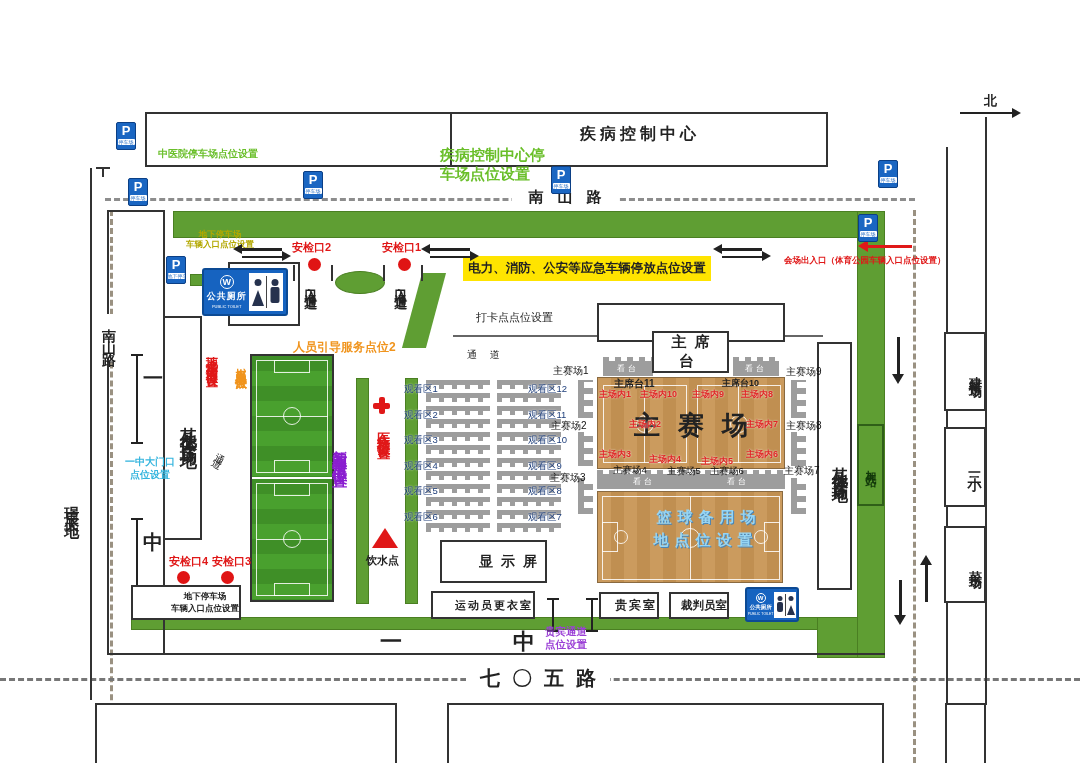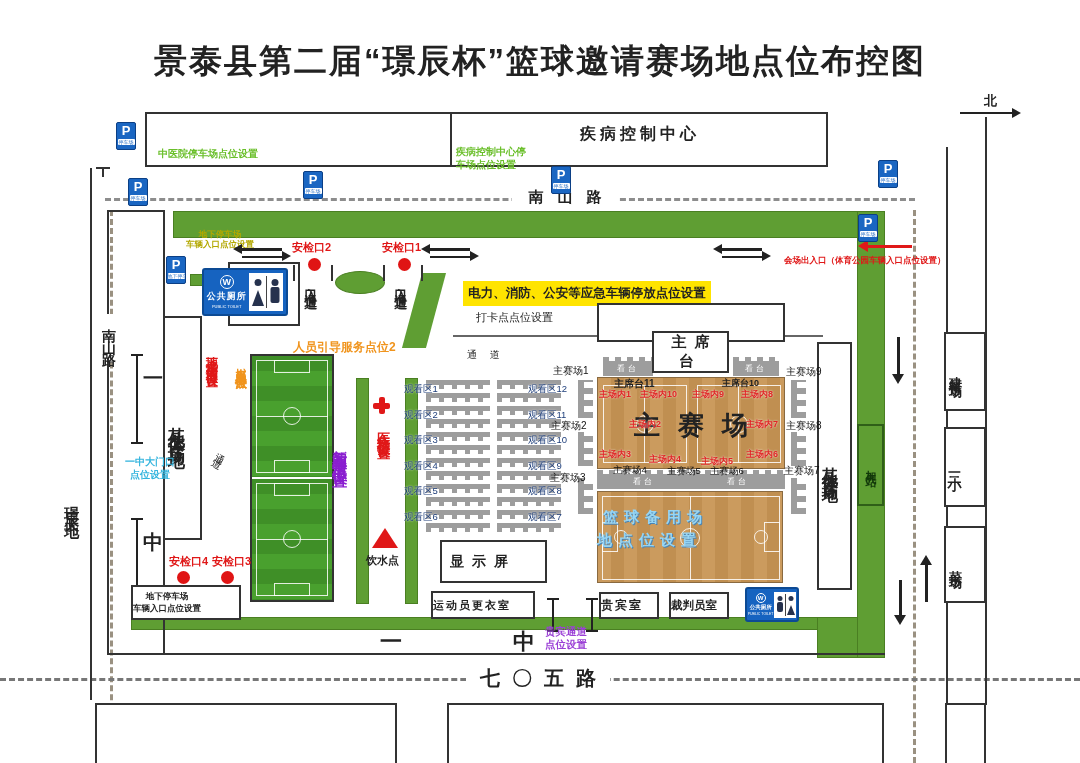--- a/index.html
+++ b/index.html
@@ -2,21 +2,21 @@
 <html><head>
 <meta charset="utf-8">
 <style>
 *{margin:0;padding:0;box-sizing:border-box}
 body{font-family:"Liberation Sans","DejaVu Sans",sans-serif;background:#fff}
 #map{position:relative;width:1080px;height:763px;background:#fff;overflow:hidden;color:#222}
 .a{position:absolute}
 .t{position:absolute;white-space:pre-line;line-height:1.25;color:#222;z-index:5}
 .b{font-weight:bold}
 .vt{writing-mode:vertical-rl}
-.box{position:absolute;border:2px solid #333;background:#fff;display:flex;align-items:center;justify-content:flex-start;text-align:center;font-weight:bold;color:#222;z-index:4}
+.box{position:absolute;border:2px solid #333;background:#fff;display:flex;align-items:center;justify-content:flex-end;text-align:center;font-weight:bold;color:#222;z-index:4}
 .hedge{position:absolute;background:#5f9e33;border:1px solid #4a7f22;z-index:1}
 .line{position:absolute;background:#333;z-index:2}
 .dash-h{position:absolute;border-top:3px dashed #8d8d8d;z-index:1}
 .dash-v{position:absolute;border-left:3px dashed #9a9181;z-index:1}
 .rdot{position:absolute;width:13px;height:13px;border-radius:50%;background:#e01414;z-index:6}
 .rtri{position:absolute;width:0;height:0;border-left:13px solid transparent;border-right:13px solid transparent;border-bottom:20px solid #e01818;z-index:5}
 .cross{position:absolute;width:17px;height:17px;z-index:5}
 .cross::before{content:'';position:absolute;left:5.5px;top:0;width:6px;height:17px;background:#e01818;border-radius:2px}
 .cross::after{content:'';position:absolute;top:5.5px;left:0;width:17px;height:6px;background:#e01818;border-radius:2px}
 .psign{position:absolute;width:20px;height:28px;background:#1a66c2;border:1px solid #0b3f85;border-radius:2px;display:flex;flex-direction:column;align-items:center;z-index:6;color:#fff}
@@ -78,29 +78,28 @@
 .ts .fig{width:8px;height:18px}
 .ts .fig::before{width:5px;height:5px}
 .ts .fig.man::after{top:6px;width:6px;height:10px}
 .ts .fig.woman::after{top:6px;border-left-width:4px;border-right-width:4px;border-bottom-width:10px}
 </style>
 </head>
 <body>
 
 <div id="map">
 
-  <div class="t b" style="left:0;top:40px;width:1080px;text-align:center;font-size:33px;letter-spacing:2px">景泰县第二届“璟辰杯”篮球邀请赛场地点位布控图</div>
   <div class="t b" style="left:984px;top:93px;font-size:13px">北</div>
   <div class="narr" style="left:960px;top:112px;width:52px"></div>
 
   <div class="a" style="left:145px;top:112px;width:683px;height:55px;border:2px solid #333;background:#fff;z-index:2"></div>
   <div class="line" style="left:450px;top:112px;width:2px;height:55px;z-index:3"></div>
   <div class="t b" style="left:452px;top:124px;width:376px;text-align:center;font-size:16px;letter-spacing:4px">疾病控制中心</div>
   <div class="t b" style="left:158px;top:148px;font-size:10px;color:#6abf2a">中医院停车场点位设置</div>
-  <div class="t b" style="left:456px;top:146px;font-size:10px;color:#6abf2a">疾病控制中心停
+  <div class="t b" style="left:440px;top:146px;font-size:15px;color:#6abf2a">疾病控制中心停
 车场点位设置</div>
 
   <div class="psign" style="left:116px;top:122px">
       <span class="pp">P</span>
       <span class="pl">停车场</span>
     </div>
   <div class="psign" style="left:128px;top:178px">
       <span class="pp">P</span>
       <span class="pl">停车场</span>
     </div>
@@ -220,21 +219,21 @@
       <span class="tname">公共厕所</span>
       <span class="ten">PUBLIC TOILET</span>
     </div>
     <div class="tpanel">
         <span class="fig woman"></span>
         <span class="tdiv"></span>
         <span class="fig man"></span>
       </div>
   </div>
 
-  <div class="a" style="left:463px;top:281px;width:248px;height:25px;background:#ffe400;z-index:3;display:flex;align-items:center;justify-content:center">
+  <div class="a" style="left:463px;top:256px;width:248px;height:25px;background:#ffe400;z-index:3;display:flex;align-items:center;justify-content:center">
       <span class="b" style="font-size:12.5px">电力、消防、公安等应急车辆停放点位设置</span>
     </div>
   <div class="t" style="left:476px;top:311px;font-size:11px">打卡点点位设置</div>
   <div class="a" style="left:453px;top:335px;width:370px;height:2px;background:#666;z-index:2"></div>
   <div class="t" style="left:467px;top:349px;font-size:10px;letter-spacing:5px">通 道</div>
   <div class="t b" style="left:293px;top:340px;font-size:12px;color:#f0941d">人员引导服务点位2</div>
 
   <div class="a" style="left:250px;top:354px;width:84px;height:248px;border:2px solid #333;background:#fff;z-index:2">
     <div class="pitch" style="left:0;top:0;width:80px;height:121px">
       <div class="wline" style="left:4px;top:4px;width:72px;height:113px"></div>
@@ -356,21 +355,21 @@
 
   <div class="courtwood" style="left:597px;top:491px;width:186px;height:92px">
     <div class="wline" style="left:4px;top:4px;width:178px;height:84px"></div>
     <div class="wbar" style="left:92px;top:4px;width:1px;height:84px"></div>
     <div class="wcirc" style="left:82px;top:36px;width:20px;height:20px"></div>
     <div class="wline" style="left:4px;top:30px;width:16px;height:30px"></div>
     <div class="wline" style="left:166px;top:30px;width:16px;height:30px"></div>
     <div class="wcirc" style="left:16px;top:38px;width:14px;height:14px"></div>
     <div class="wcirc" style="left:156px;top:38px;width:14px;height:14px"></div>
   </div>
-  <div class="t b" style="left:597px;top:506px;width:218px;text-align:left;font-size:15px;letter-spacing:6px;text-indent:6px;color:#96d5f4;text-shadow:1px 1px 0 #4a85b5;line-height:1.5">篮球备用场
+  <div class="t b" style="left:597px;top:506px;width:218px;text-align:center;font-size:15px;letter-spacing:6px;text-indent:6px;color:#96d5f4;text-shadow:1px 1px 0 #4a85b5;line-height:1.5">篮球备用场
 地点位设置</div>
 
   <div class="box" style="left:440px;top:540px;width:107px;height:43px">
       <span class="b" style="font-size:14px;letter-spacing:8px;text-indent:8px">显示屏</span>
     </div>
   <div class="box" style="left:431px;top:591px;width:104px;height:28px">
       <span class="b" style="font-size:11px;letter-spacing:2px">运动员更衣室</span>
     </div>
   <div class="box" style="left:599px;top:592px;width:60px;height:27px">
       <span class="b" style="font-size:12px;letter-spacing:2px">贵宾室</span>

